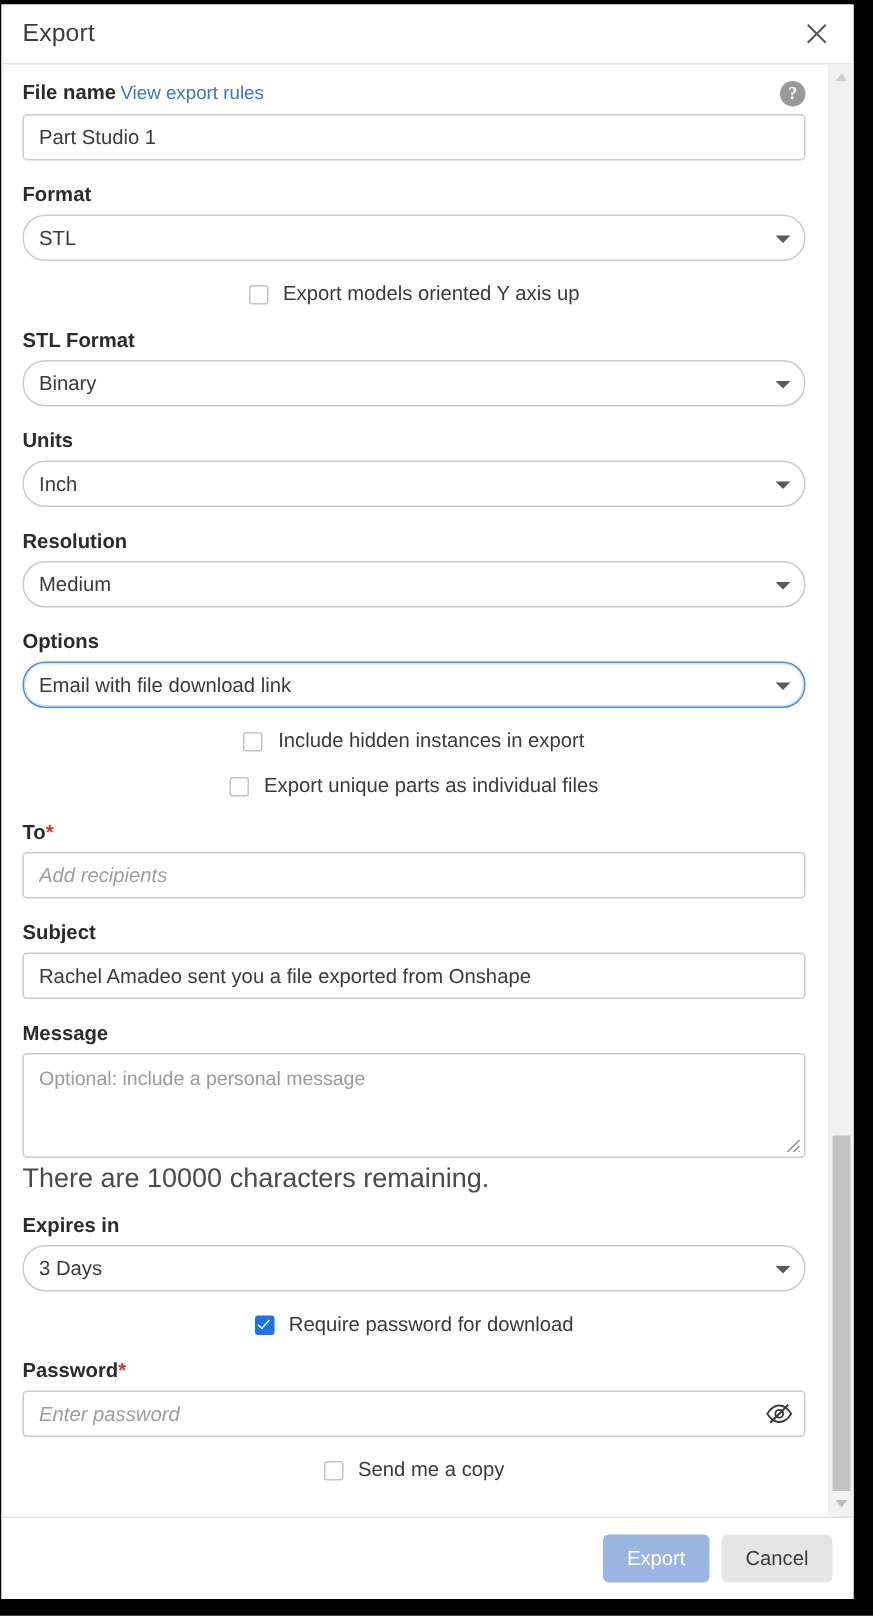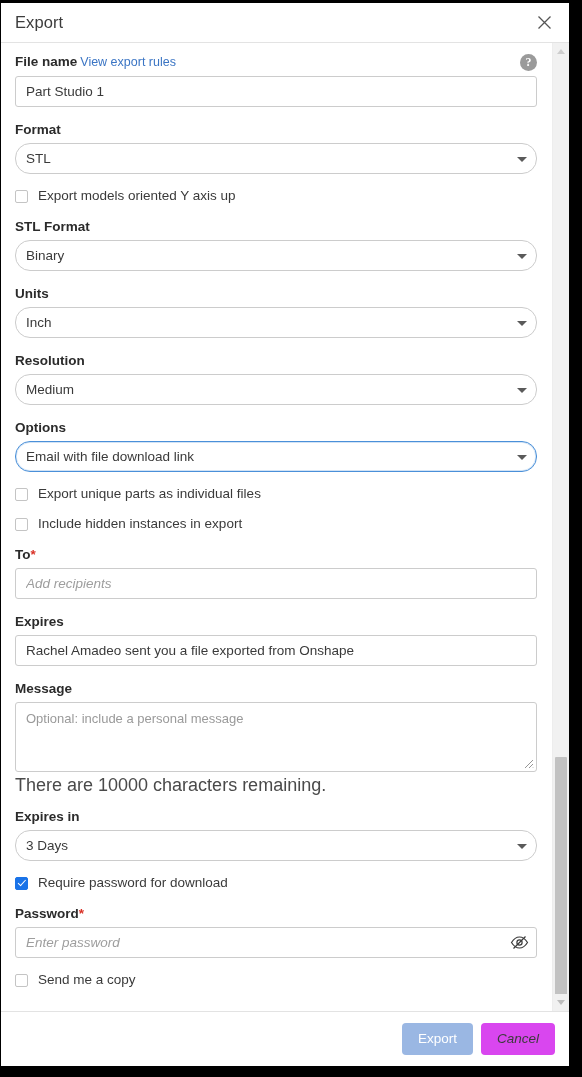--- a/index.html
+++ b/index.html
@@ -163,20 +163,21 @@
     border-left: 5px solid transparent;
     border-right: 5px solid transparent;
     border-top: 5px solid #5a5a5a;
   }
 
   .checkrow {
     display: flex;
     align-items: center;
     margin: 0 0 14px 0;
     cursor: pointer;
+    justify-content: center;
   }
   .cbox {
     width: 13px; height: 13px;
     border: 1px solid #c4c4c4;
     border-radius: 2px;
     background: #fff;
     margin-right: 10px;
     flex: 0 0 auto;
     box-sizing: border-box;
     position: relative;
@@ -290,23 +291,22 @@
     padding: 0 16px;
     cursor: pointer;
     line-height: 32px;
   }
   .btn-primary {
     background: #9ab7e3;
     color: #ffffff;
     margin-right: 8px;
   }
   .btn-secondary {
-    background: #d946ef;
+    background: #e5e5e5;
     color: #3c3c3c;
-    font-style: italic;
   }
 </style>
 </head>
 <body>
 
 <div class="dialog">
 
   <div class="titlebar">
     <span class="title-text">Export</span>
     <span class="close-btn">
@@ -365,37 +365,37 @@
       
       <span class="lbl">Options</span>
       <div class="field focused">
         <span>Email with file download link</span>
         <i class="caret"></i>
       </div>
 
       
       <div class="checkrow">
         <span class="cbox"></span>
-        <span class="ctext">Export unique parts as individual files</span>
+        <span class="ctext">Include hidden instances in export</span>
       </div>
 
       
       <div class="checkrow">
         <span class="cbox"></span>
-        <span class="ctext">Include hidden instances in export</span>
+        <span class="ctext">Export unique parts as individual files</span>
       </div>
 
       
       <span class="lbl">
         <span>To</span><span class="req">*</span>
       </span>
       <input class="txt" type="text" placeholder="Add recipients" style="">
 
       
-      <span class="lbl">Expires</span>
+      <span class="lbl">Subject</span>
       <input class="txt" type="text" value="Rachel Amadeo sent you a file exported from Onshape" style="">
 
       
       <span class="lbl">Message</span>
       <div class="ta-wrap">
         <textarea class="ta" placeholder="Optional: include a personal message" style=""></textarea>
         <svg class="resize-grip" viewBox="0 0 11 11">
           <path d="M10 2 L2 10 M10 6 L6 10 M10 9.5 L9.5 10" stroke="#8a8a8a" stroke-width="0.9" fill="none"></path>
         </svg>
       </div>

